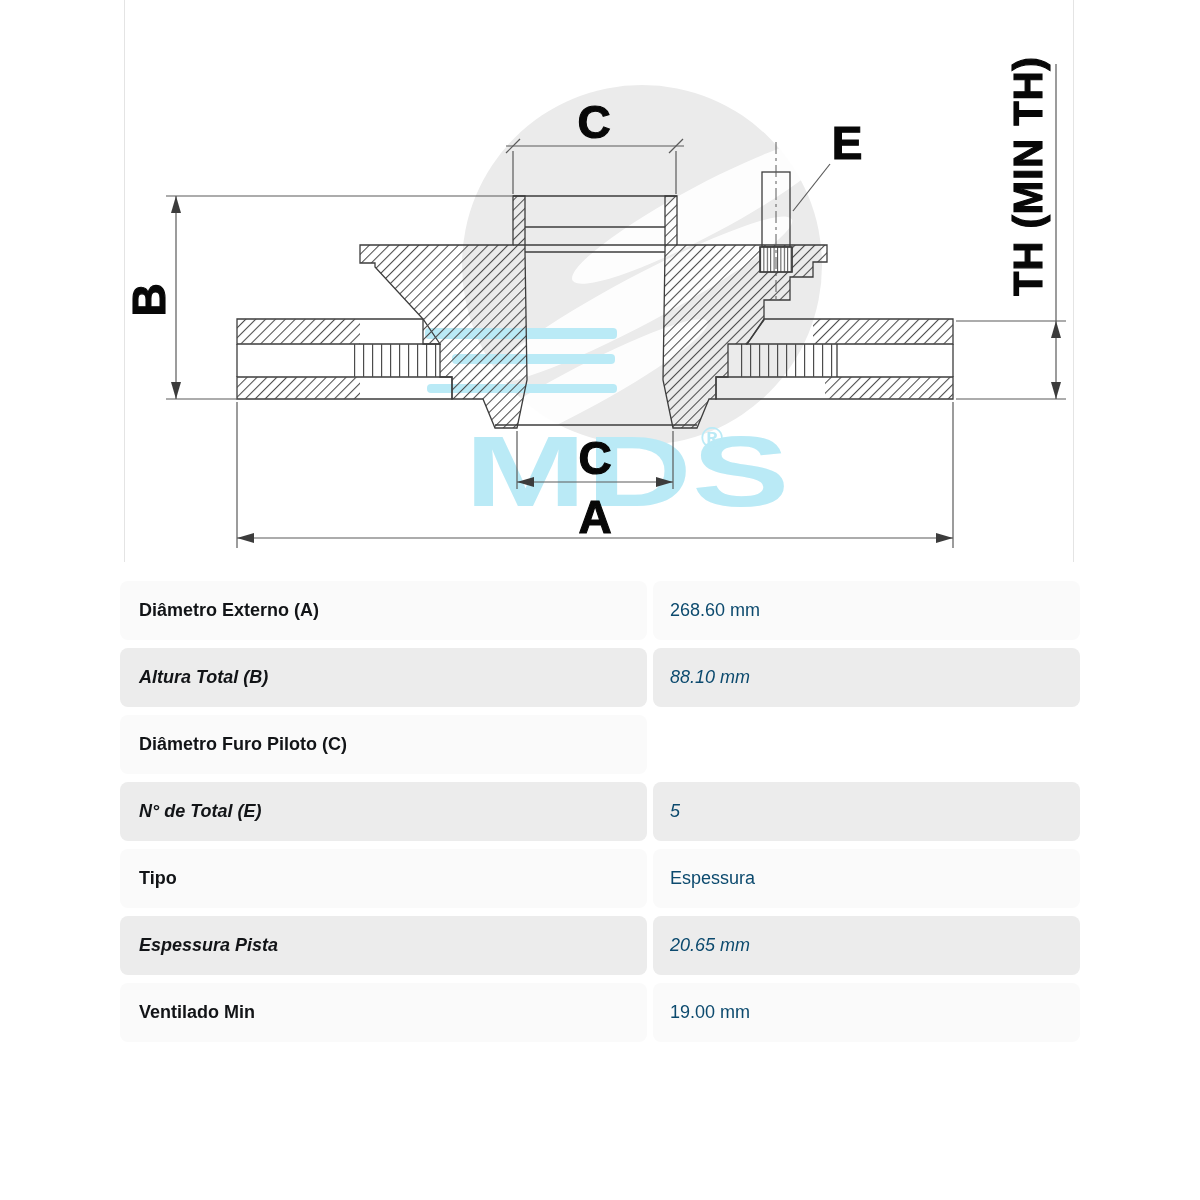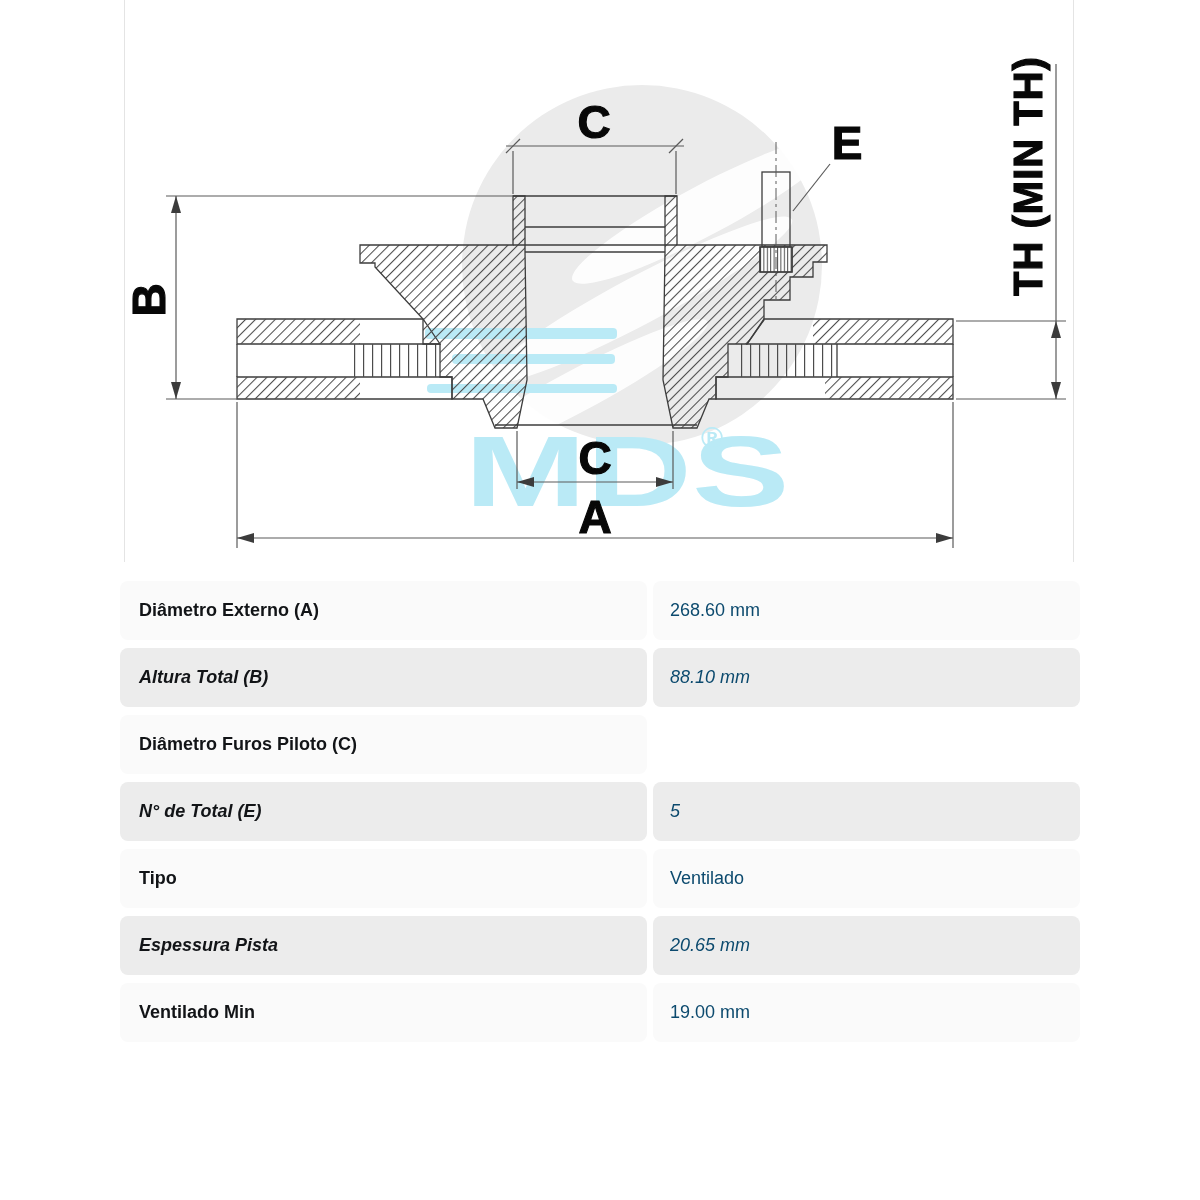--- a/index.html
+++ b/index.html
@@ -140,29 +140,29 @@
   <div class="spec-table">
     <div class="spec-row light">
       <div class="cell lbl">Diâmetro Externo (A)</div>
       <div class="cell val">268.60 mm</div>
     </div>
     <div class="spec-row dark">
       <div class="cell lbl">Altura Total (B)</div>
       <div class="cell val">88.10 mm</div>
     </div>
     <div class="spec-row light">
-      <div class="cell lbl">Diâmetro Furos Piloto (C)</div>
+      <div class="cell lbl">Diâmetro Furo Piloto (C)</div>
     </div>
     <div class="spec-row dark">
       <div class="cell lbl">N° de Total (E)</div>
       <div class="cell val">5</div>
     </div>
     <div class="spec-row light">
       <div class="cell lbl">Tipo</div>
-      <div class="cell val">Ventilado</div>
+      <div class="cell val">Espessura</div>
     </div>
     <div class="spec-row dark">
       <div class="cell lbl">Espessura Pista</div>
       <div class="cell val">20.65 mm</div>
     </div>
     <div class="spec-row light">
       <div class="cell lbl">Ventilado Min</div>
       <div class="cell val">19.00 mm</div>
     </div>
   </div>

